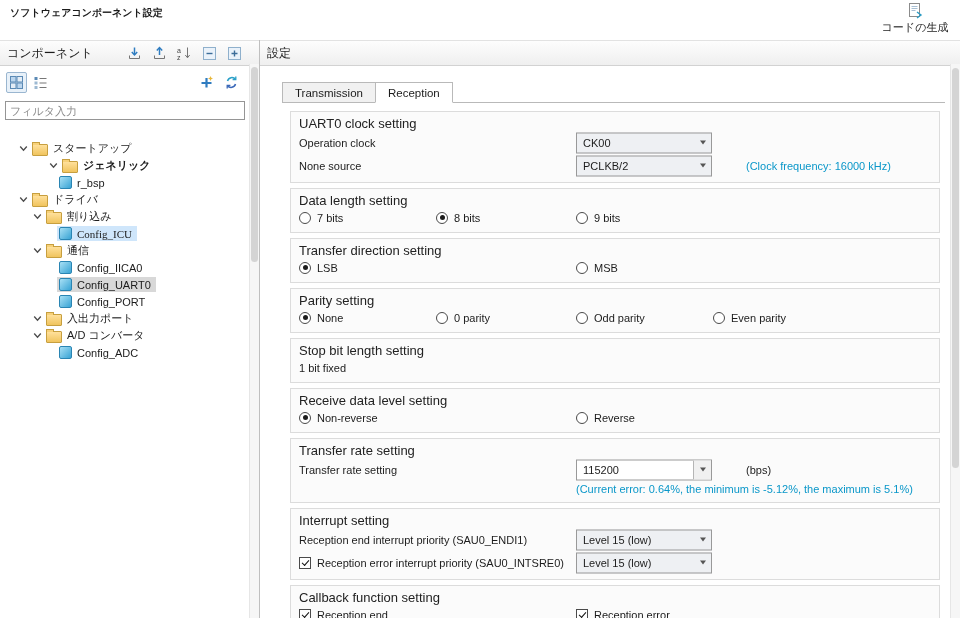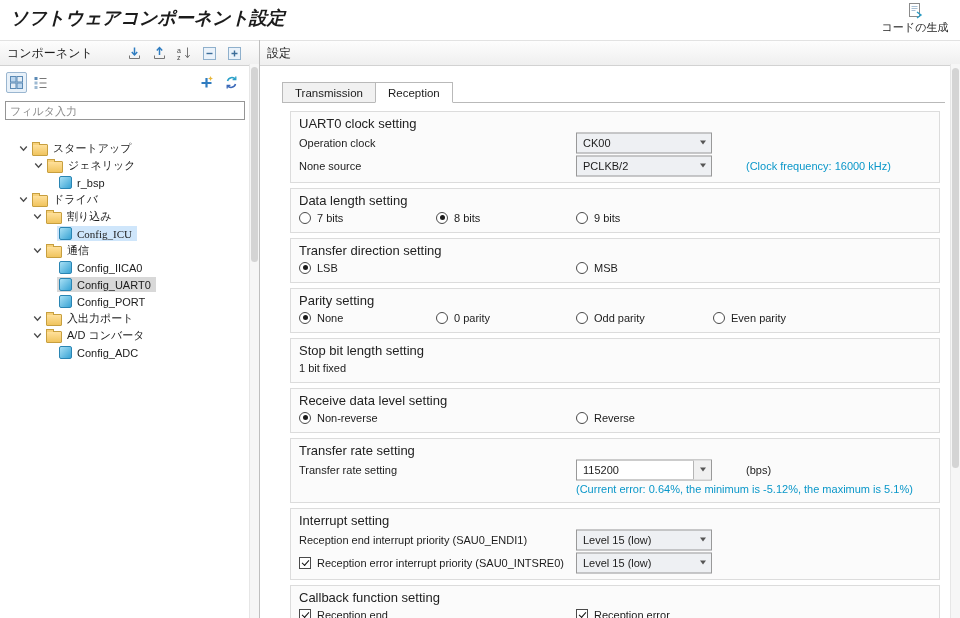--- a/index.html
+++ b/index.html
@@ -1,19 +1,19 @@
 <!DOCTYPE html>
 <html style="--note-color: #0a97c9; --tree-highlight-blue: #cfe6fb; --tree-selected-gray: #d8d8d8;"><head>
 <meta charset="utf-8">
 <style>
   html,body{margin:0;padding:0;}
   body{width:960px;height:618px;overflow:hidden;background:#fff;color:#1c1c1c;
        font-family:"Liberation Sans","DejaVu Sans",sans-serif;font-size:12px;}
   .titlebar{height:40px;position:relative;background:#fff;}
-  .app-title{position:absolute;left:10px;top:6px;font-size:18px;font-weight:bold;font-style:italic;}
+  .app-title{position:absolute;left:10px;top:6px;font-size:10px;font-weight:bold;}
   .gencode{position:absolute;right:8px;top:2px;width:74px;text-align:center;font-size:11px;color:#222;cursor:default;}
   .gencode svg{display:block;margin:0 auto 1px;}
   .main{display:flex;height:578px;overflow:hidden;}
   .left-panel{width:259px;min-width:259px;border-right:1px solid #bfbfbf;position:relative;background:#fff;}
   .right-panel{flex:1;position:relative;background:#fff;}
   .panel-header{height:24px;background:linear-gradient(#fdfdfd,#efefef);border-top:1px solid #e2e2e2;border-bottom:1px solid #d2d2d2;display:flex;align-items:center;padding:0 7px;font-size:12px;}
   .ph-icons{margin-left:auto;display:flex;align-items:center;gap:6px;padding-right:8px;}
   .tb-btn{display:inline-flex;align-items:center;justify-content:center;width:19px;height:19px;cursor:default;}
   .tb-btn.pressed{border:1px solid #9ab6d0;background:#e8f1f9;border-radius:2px;}
   .toolbar2{display:flex;align-items:center;gap:4px;padding:6px 6px 4px;}
@@ -157,21 +157,21 @@
     <div class="tree" id="tree">
         <div class="tree-row" style="padding-left: 18px; margin-top: 20px;">
           <svg class="chev" width="11" height="11" viewBox="0 0 11 11">
             <path d="M2.2 3.5 L5.5 7.3 L8.8 3.5" fill="none" stroke="#4d4d4d" stroke-width="1.3"></path>
           </svg>
           <span class="tree-sel">
             <span class="folder-icon"></span>
             <span class="tree-text">スタートアップ</span>
           </span>
         </div>
-        <div class="tree-row" style="padding-left: 33px;">
+        <div class="tree-row" style="padding-left: 48px; font-weight: bold;">
           <svg class="chev" width="11" height="11" viewBox="0 0 11 11">
             <path d="M2.2 3.5 L5.5 7.3 L8.8 3.5" fill="none" stroke="#4d4d4d" stroke-width="1.3"></path>
           </svg>
           <span class="tree-sel">
             <span class="folder-icon"></span>
             <span class="tree-text">ジェネリック</span>
           </span>
         </div>
         <div class="tree-row" style="padding-left: 46px;">
           <span class="chev-sp"></span>

